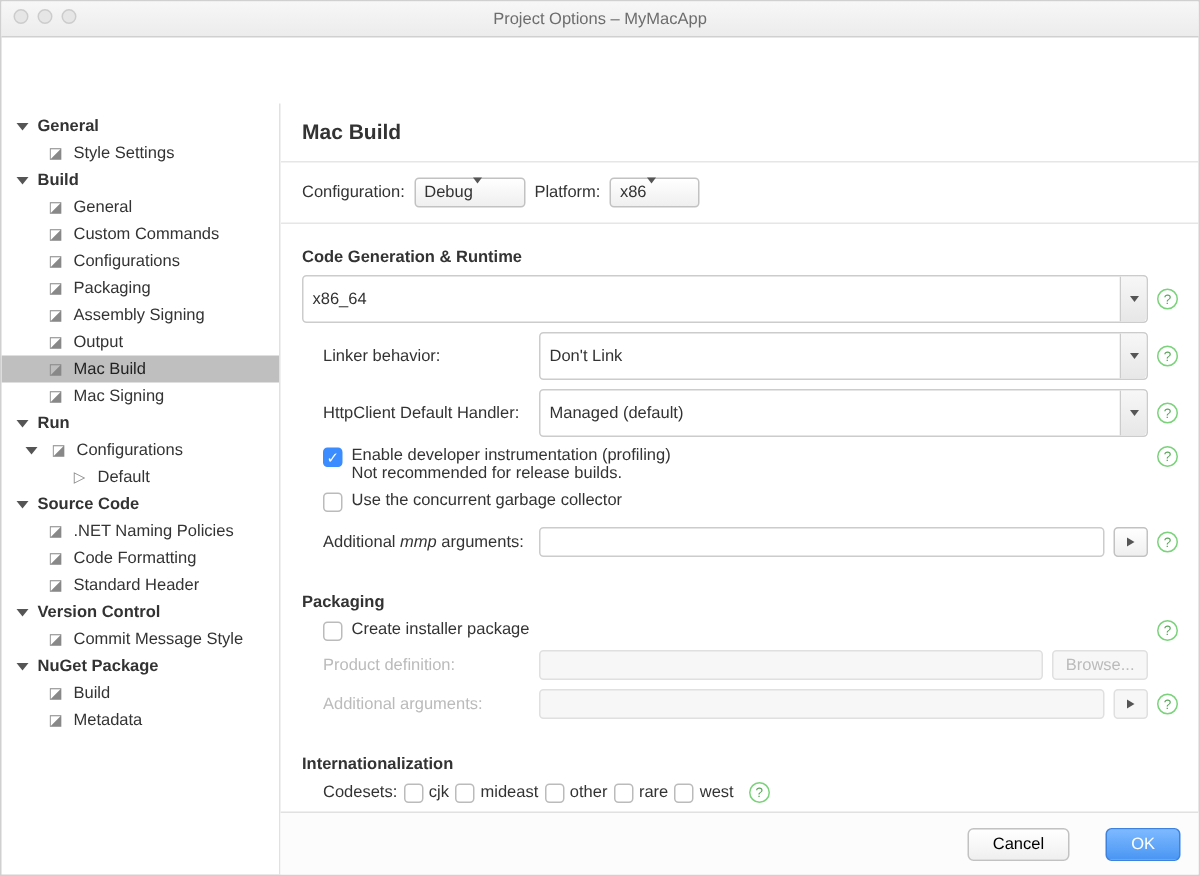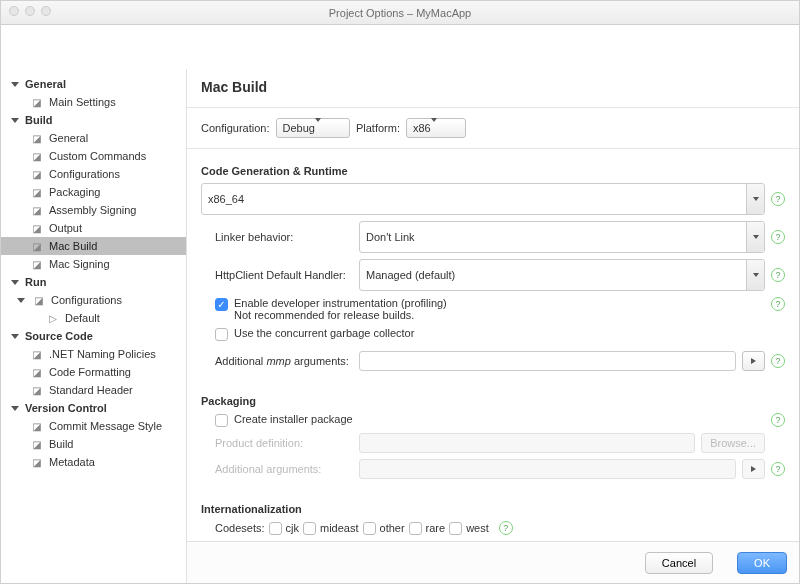--- a/index.html
+++ b/index.html
@@ -58,21 +58,21 @@
       <span></span>
     </div>
     <div class="title">Project Options – MyMacApp</div>
   </div>
 
   <div class="body">
     <div class="sidebar" id="sidebar">
         <div class="group"><span class="tri"></span>General</div>
         <div class="item">
           <span class="ico">◪</span>
-          <span>Main Settings</span>
+          <span>Style Settings</span>
         </div>
         <div class="group"><span class="tri"></span>Build</div>
         <div class="item">
           <span class="ico">◪</span>
           <span>General</span>
         </div>
         <div class="item">
           <span class="ico">◪</span>
           <span>Custom Commands</span>
         </div>
@@ -121,20 +121,21 @@
         </div>
         <div class="item">
           <span class="ico">◪</span>
           <span>Standard Header</span>
         </div>
         <div class="group"><span class="tri"></span>Version Control</div>
         <div class="item">
           <span class="ico">◪</span>
           <span>Commit Message Style</span>
         </div>
+        <div class="group"><span class="tri"></span>NuGet Package</div>
         <div class="item">
           <span class="ico">◪</span>
           <span>Build</span>
         </div>
         <div class="item">
           <span class="ico">◪</span>
           <span>Metadata</span>
         </div>
       </div>
 

